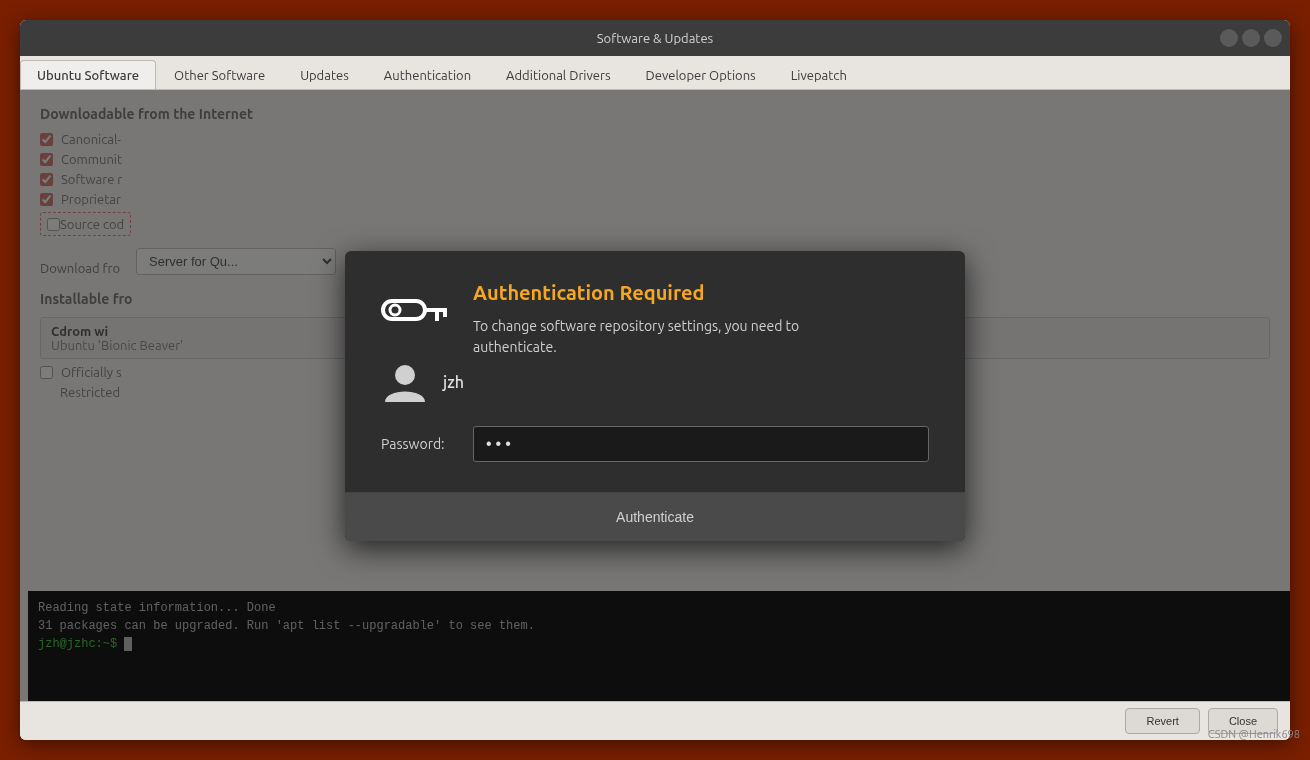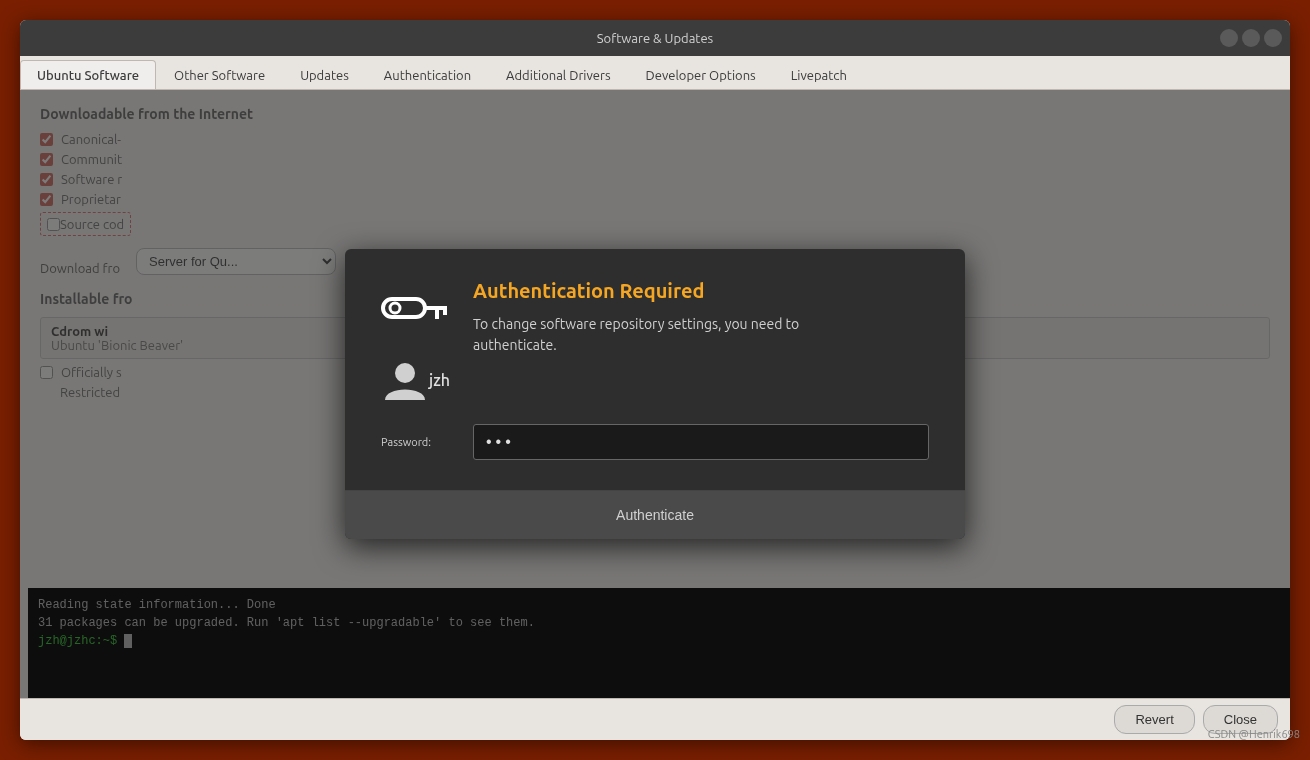--- a/index.html
+++ b/index.html
@@ -179,22 +179,22 @@
     .bottom-buttons {
       display: flex;
       justify-content: flex-end;
       gap: 8px;
       padding: 6px 12px;
       background: #e8e4e0;
       border-top: 1px solid #c0b8b0;
     }
     .btn {
       padding: 6px 20px;
-      font-size: 13px;
-      border-radius: 12px;
+      font-size: 11px;
+      border-radius: 4px;
       cursor: pointer;
       border: 1px solid #aaa;
       background: #ddd9d5;
       color: #333;
     }
 
     
     .overlay {
       position: absolute;
       top: 0; left: 0; right: 0; bottom: 0;
@@ -238,20 +238,21 @@
 
     .dialog-description {
       font-size: 14px;
       color: #d0d0d0;
       line-height: 1.5;
     }
 
     .user-row {
       display: flex;
       align-items: center;
+      gap: 14px;
       margin-bottom: 20px;
     }
 
     .user-avatar {
       width: 48px;
       height: 48px;
       flex-shrink: 0;
     }
 
     .username {
@@ -260,21 +261,21 @@
       font-weight: 500;
     }
 
     .password-row {
       display: flex;
       align-items: center;
       gap: 12px;
     }
 
     .password-label {
-      font-size: 11px;
+      font-size: 14px;
       color: #d0d0d0;
       white-space: nowrap;
       min-width: 80px;
     }
 
     .password-input {
       flex: 1;
       padding: 8px 12px;
       background: #1a1a1a;
       border: 1px solid #666;
@@ -313,21 +314,21 @@
       bottom: 20px;
       right: 10px;
       font-size: 11px;
       color: #888;
     }
 
     .select-dropdown {
       padding: 4px 10px 4px 8px;
       font-size: 13px;
       border: 1px solid #aaa;
-      border-radius: 8px;
+      border-radius: 3px;
       background: #fff;
       appearance: auto;
       min-width: 200px;
     }
   </style>
 </head>
 <body>
 
 <div class="main-window">
 

